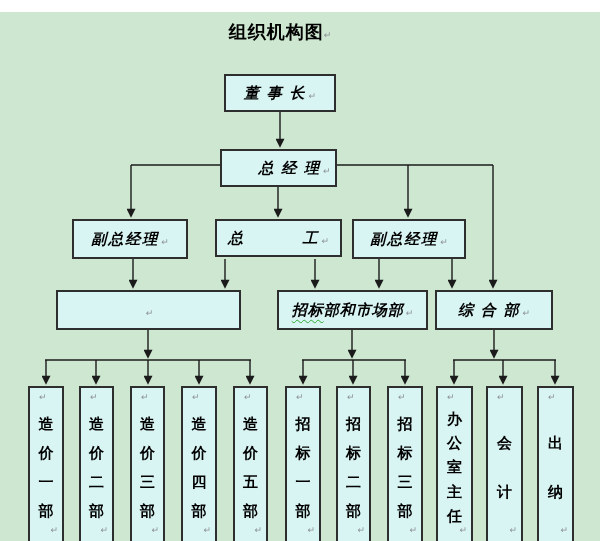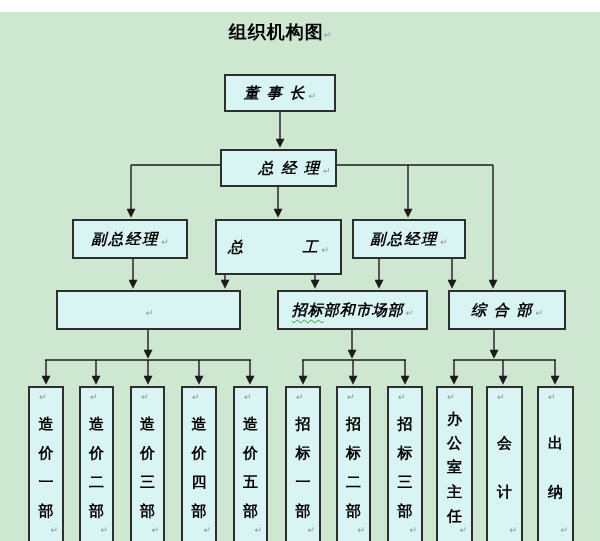--- a/index.html
+++ b/index.html
@@ -36,25 +36,25 @@
     text-decoration-line:underline;
     text-decoration-style:wavy;
     text-decoration-color:#2faa2f;
     text-decoration-thickness:1px;
     text-underline-offset:4px;
   }
   
   #chairman {left:224px;top:62px; width:112px;height:38px;}
   #gm       {left:220px;top:137px;width:117px;height:38px;padding-left:32px;}
   #dgm-left {left:72px; top:207px;width:116px;height:40px;}
-  #chief    {left:215px;top:207px;width:127px;height:56px;align-items:center;}
+  #chief    {left:215px;top:207px;width:127px;height:38px;align-items:center;}
   #dgm-right{left:352px;top:207px;width:114px;height:40px;}
   #dept-cost{left:56px; top:278px;width:185px;height:40px;font-size:16px;}
   #dept-bid {left:277px;top:278px;width:151px;height:40px;letter-spacing:1px;}
-  #dept-gen {left:448px;top:278px;width:118px;height:40px;}
+  #dept-gen {left:435px;top:278px;width:118px;height:40px;}
   
   .vbox{
     position:absolute;top:374px;height:158px;
     background:#d8f5f4;border:2px solid #2e2e2e;box-sizing:border-box;
     display:flex;flex-direction:column;
     padding:5px 0 7px;
   }
   .p-top{align-self:flex-start;margin-left:9px;height:10px;}
   .p-bot{align-self:flex-end;margin-right:4px;height:9px;margin-top:-7px;}
   .vlabel{

